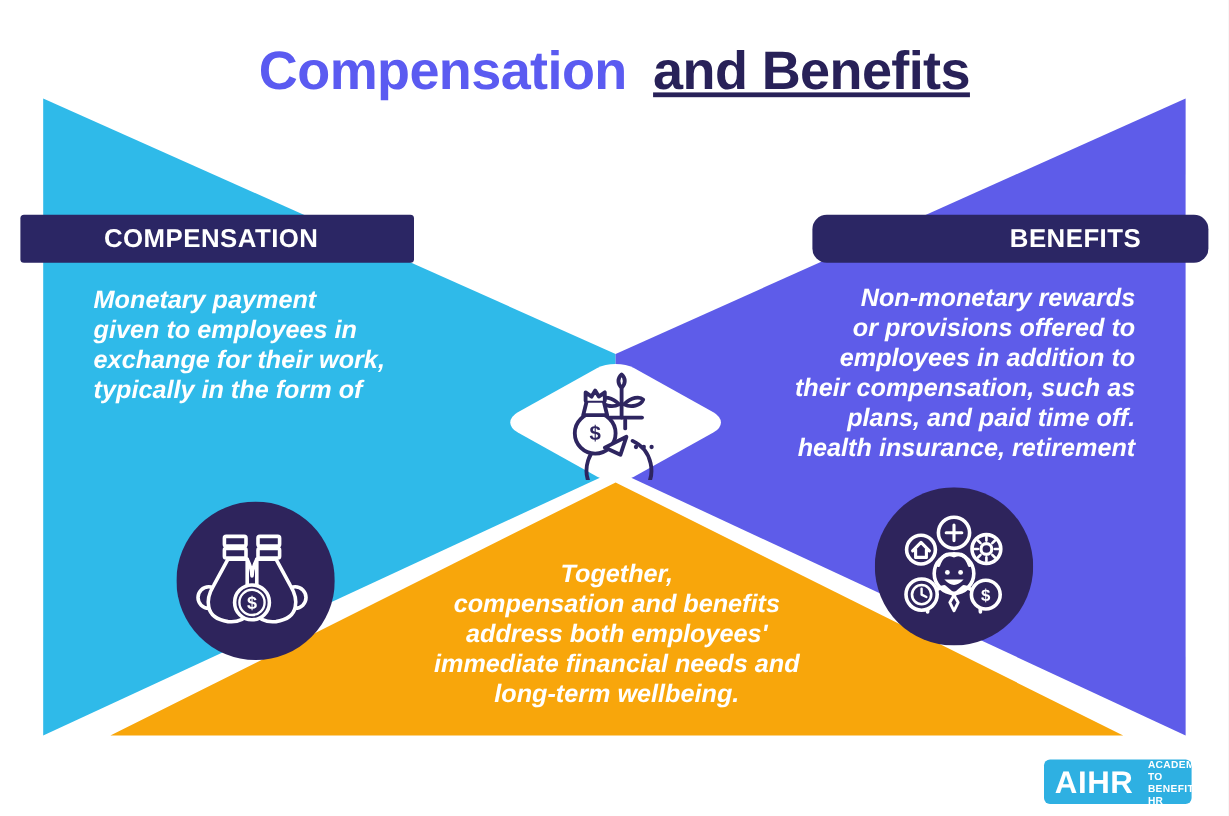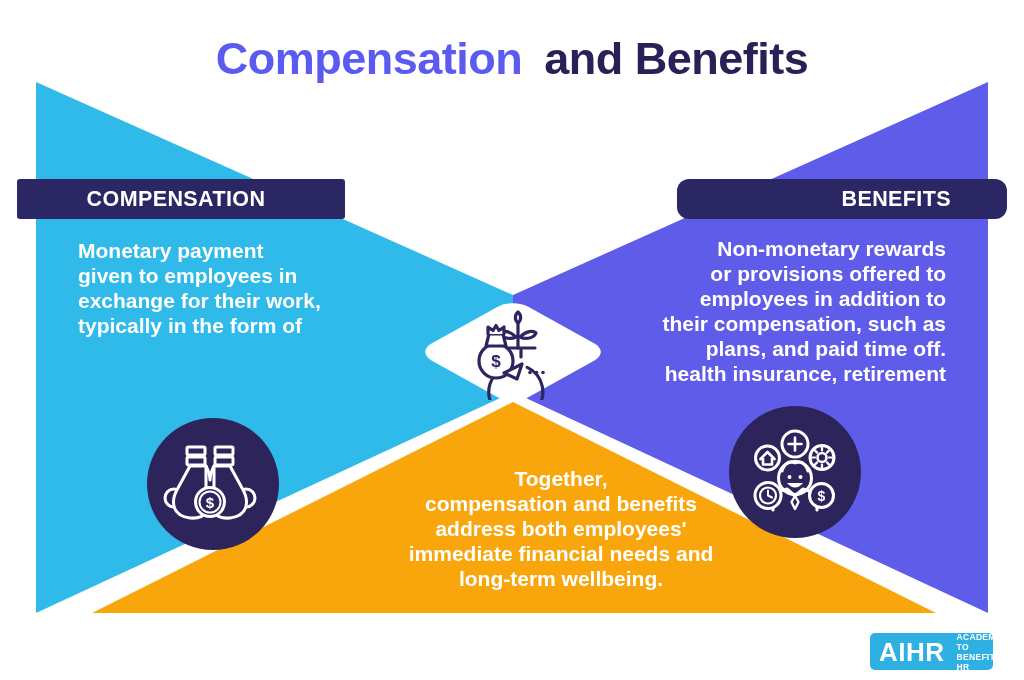--- a/index.html
+++ b/index.html
@@ -8,34 +8,34 @@
     background:#ffffff;overflow:hidden;
     font-family:"Liberation Sans",sans-serif;
   }
   svg{display:block}
   #shapes{position:absolute;left:0;top:0;z-index:1;}
   .title{
     position:absolute;left:0;top:33px;width:1024px;text-align:center;
     font-size:45px;font-weight:700;letter-spacing:-0.5px;z-index:3;
   }
   .title .t1{color:#5b5bf1;}
-  .title .t2{color:#282158;margin-left:22px;}
+  .title .t2{color:#282158;margin-left:22px;text-decoration:underline;}
   .hdr-box{
     position:absolute;top:179px;height:40px;background:#2b2664;border-radius:3px;
     display:flex;align-items:center;z-index:3;color:#ffffff;
     font-size:21.5px;font-weight:700;letter-spacing:0.4px;
   }
   .hdr-left{left:17px;width:328px;justify-content:center;padding-right:10px;box-sizing:border-box;}
   .hdr-right{left:677px;width:330px;justify-content:flex-end;padding-right:56px;box-sizing:border-box;border-radius:12px;}
   .body-text{
-    position:absolute;z-index:3;color:#ffffff;font-size:21px;font-weight:700;line-height:25px;
+    position:absolute;z-index:3;color:#ffffff;font-size:21px;font-weight:700;line-height:25px;font-style:italic;
   }
   .body-left{left:78px;top:238px;text-align:left;}
   .body-right{right:78px;top:236px;text-align:right;}
-  .body-bottom{left:514px;top:466px;transform:translateX(-50%);text-align:center;white-space:nowrap;margin-left:47px;}
+  .body-bottom{left:514px;top:466px;transform:translateX(-50%);text-align:center;white-space:nowrap;}
   .icon-wrap{position:absolute;z-index:2;}
   .logo{
     position:absolute;left:870px;top:633px;width:123px;height:37px;background:#2eb0e2;
     border-radius:5px;display:flex;align-items:center;padding:0 9px;box-sizing:border-box;z-index:3;
   }
   .logo .brand{color:#fff;font-size:26px;font-weight:700;letter-spacing:0.5px;line-height:1;}
   .logo .sep{width:2px;height:23px;background:#ffffff;margin:0 6px;}
   .logo .tag{color:#fff;font-size:8.5px;font-weight:700;letter-spacing:0.3px;line-height:10px;}
 </style>
 </head>

